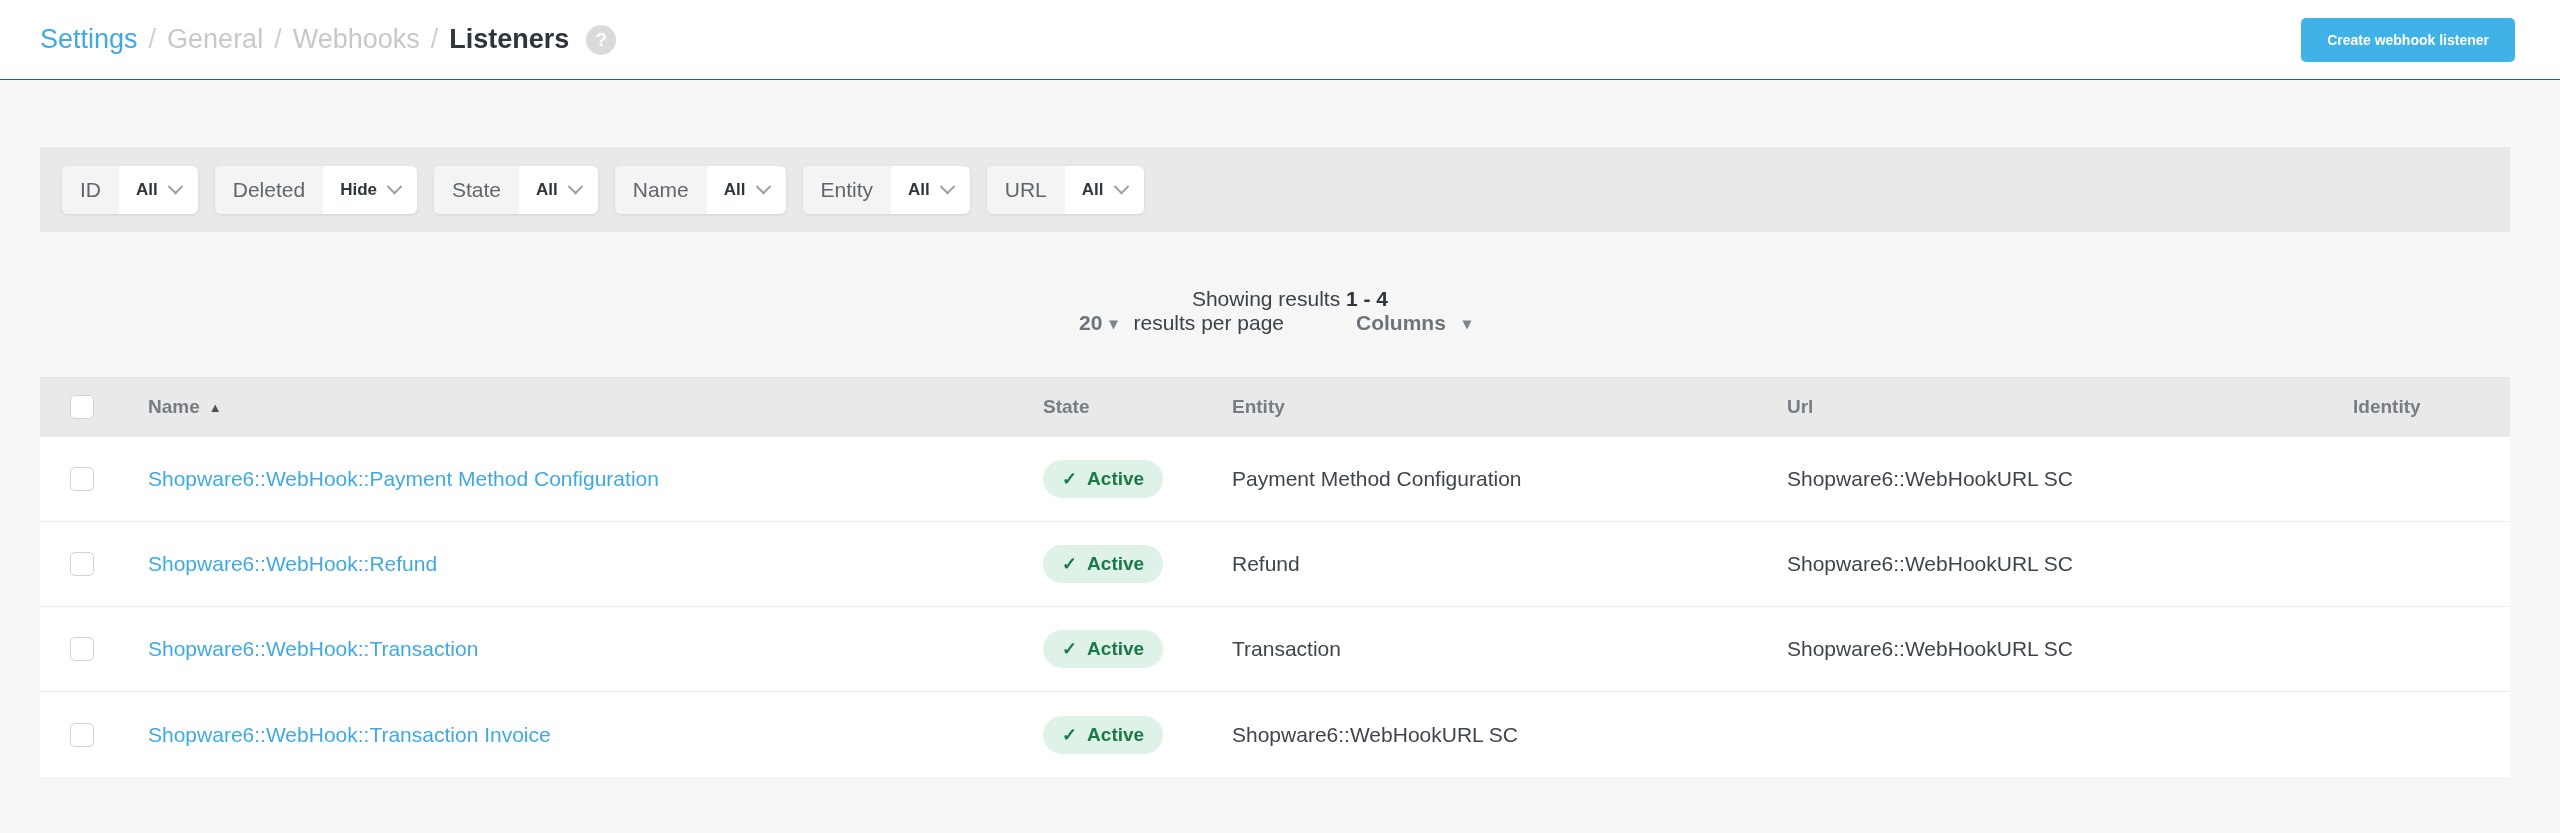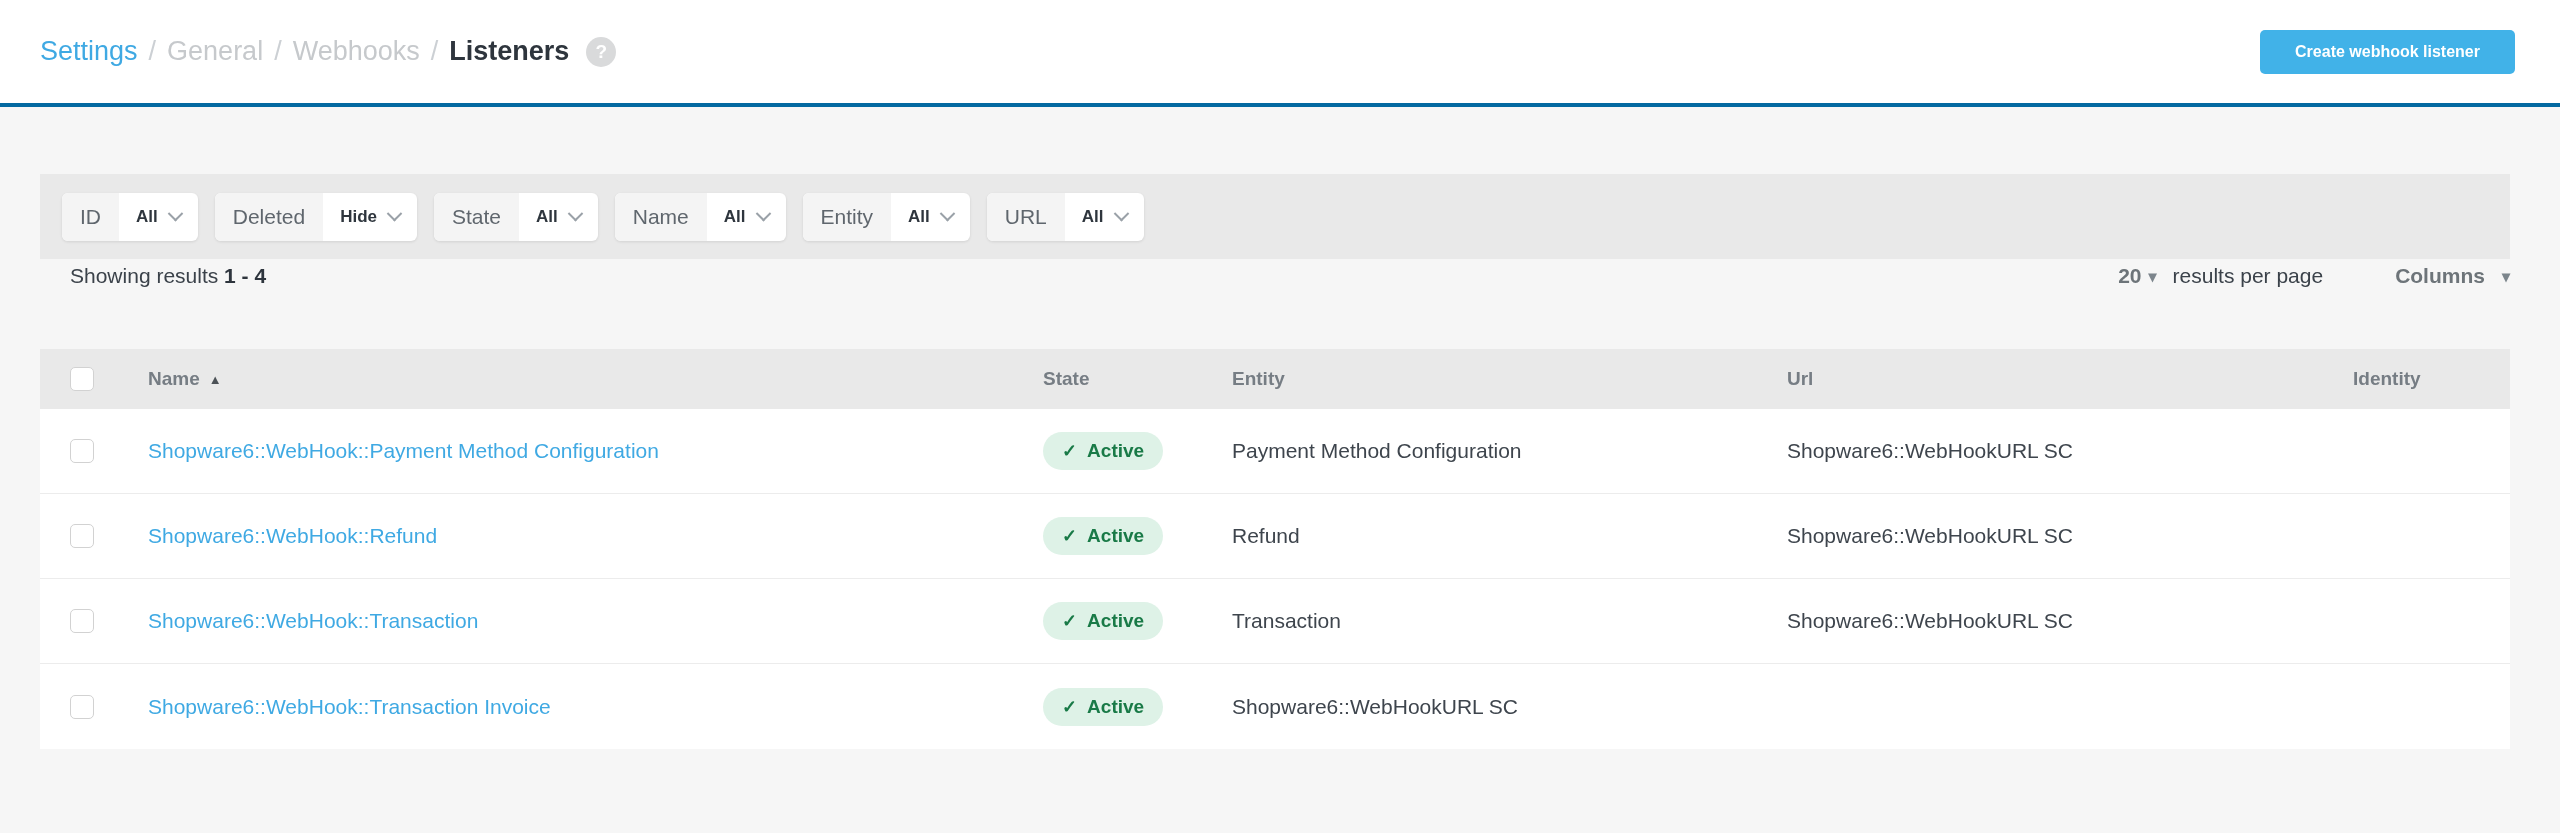--- a/index.html
+++ b/index.html
@@ -1,53 +1,53 @@
 <!DOCTYPE html>
 <html><head>
 <meta charset="utf-8">
 <style>
   * { margin:0; padding:0; box-sizing:border-box; }
   html,body { width:2560px; height:833px; overflow:hidden; background:#f6f6f6;
     font-family:"Liberation Sans", sans-serif; }
 
   
-  .topbar { height:107px; background:#ffffff; border-bottom:4px solid #0369a1;
+  .topbar { height:80px; background:#ffffff; border-bottom:1px solid #0369a1;
     display:flex; align-items:center; justify-content:space-between;
     padding:0 45px 0 40px; }
   .breadcrumb { display:flex; align-items:center; gap:11px; font-size:27px; }
   .bc-link { color:#3fa9e3; text-decoration:none; cursor:pointer; }
   .bc-sep { color:#ccd0d4; }
   .bc-muted { color:#c6c9cc; cursor:pointer; }
   .bc-current { color:#2e353d;font-weight:bold; }
   .help { width:30px; height:30px; border-radius:50%; background:#d9dadb;
     color:#ffffff; font-weight:bold; font-size:19px; display:inline-flex;
     align-items:center; justify-content:center; margin-left:6px; cursor:pointer; }
-  .create-btn { background:#41b2e8; color:#fff; font-size:16px; font-weight:bold;
-    border:none; border-radius:5px; height:44px; padding:0 35px; cursor:pointer;
+  .create-btn { background:#41b2e8; color:#fff; font-size:14px; font-weight:bold;
+    border:none; border-radius:5px; height:44px; padding:0 26px; cursor:pointer;
     font-family:inherit;text-align:right; }
 
   
   .main { margin:0 50px 0 40px; }
 
   
   .filter-band { margin-top:67px; height:85px; background:#e9e9e9;
     display:flex; align-items:center; gap:17px; padding-left:22px; }
   .chip { display:flex; align-items:stretch; height:48px; background:#fff;
     border-radius:6px; overflow:hidden; box-shadow:0 1px 3px rgba(0,0,0,.10);
     cursor:pointer; }
   .chip-label { display:flex; align-items:center; padding:0 18px;
     background:#f4f4f4; color:#5f666d; font-size:21px; }
   .chip-value { display:flex; align-items:center; gap:12px; padding:0 17px;
     color:#2e353d; font-size:17px; font-weight:bold; }
   .chev { width:11px; height:11px; border-right:2px solid #9aa1a8;
     border-bottom:2px solid #9aa1a8; transform:rotate(45deg) translate(-2px,-2px); }
 
   
-  .results-bar { height:34px; display:flex;
-    align-items:center; justify-content:space-between; }
+  .results-bar { margin-top:55px; height:34px; display:flex;
+    align-items:center; justify-content:space-between;flex-direction:column; }
   .showing { padding-left:30px; font-size:21px; color:#3b424a; }
   .showing b { color:#2e353d; }
   .rb-right { display:flex; align-items:center; font-size:21px; color:#3b424a; }
   .pp-select { color:#6d7479; font-weight:bold; display:inline-flex;
     align-items:center; gap:7px; margin-right:16px; cursor:pointer; }
   .caret { color:#7c858c; font-size:16px; }
   .columns-select { margin-left:72px; color:#6d7479; font-weight:bold;
     display:inline-flex; align-items:center; gap:17px; cursor:pointer; }
 
   

